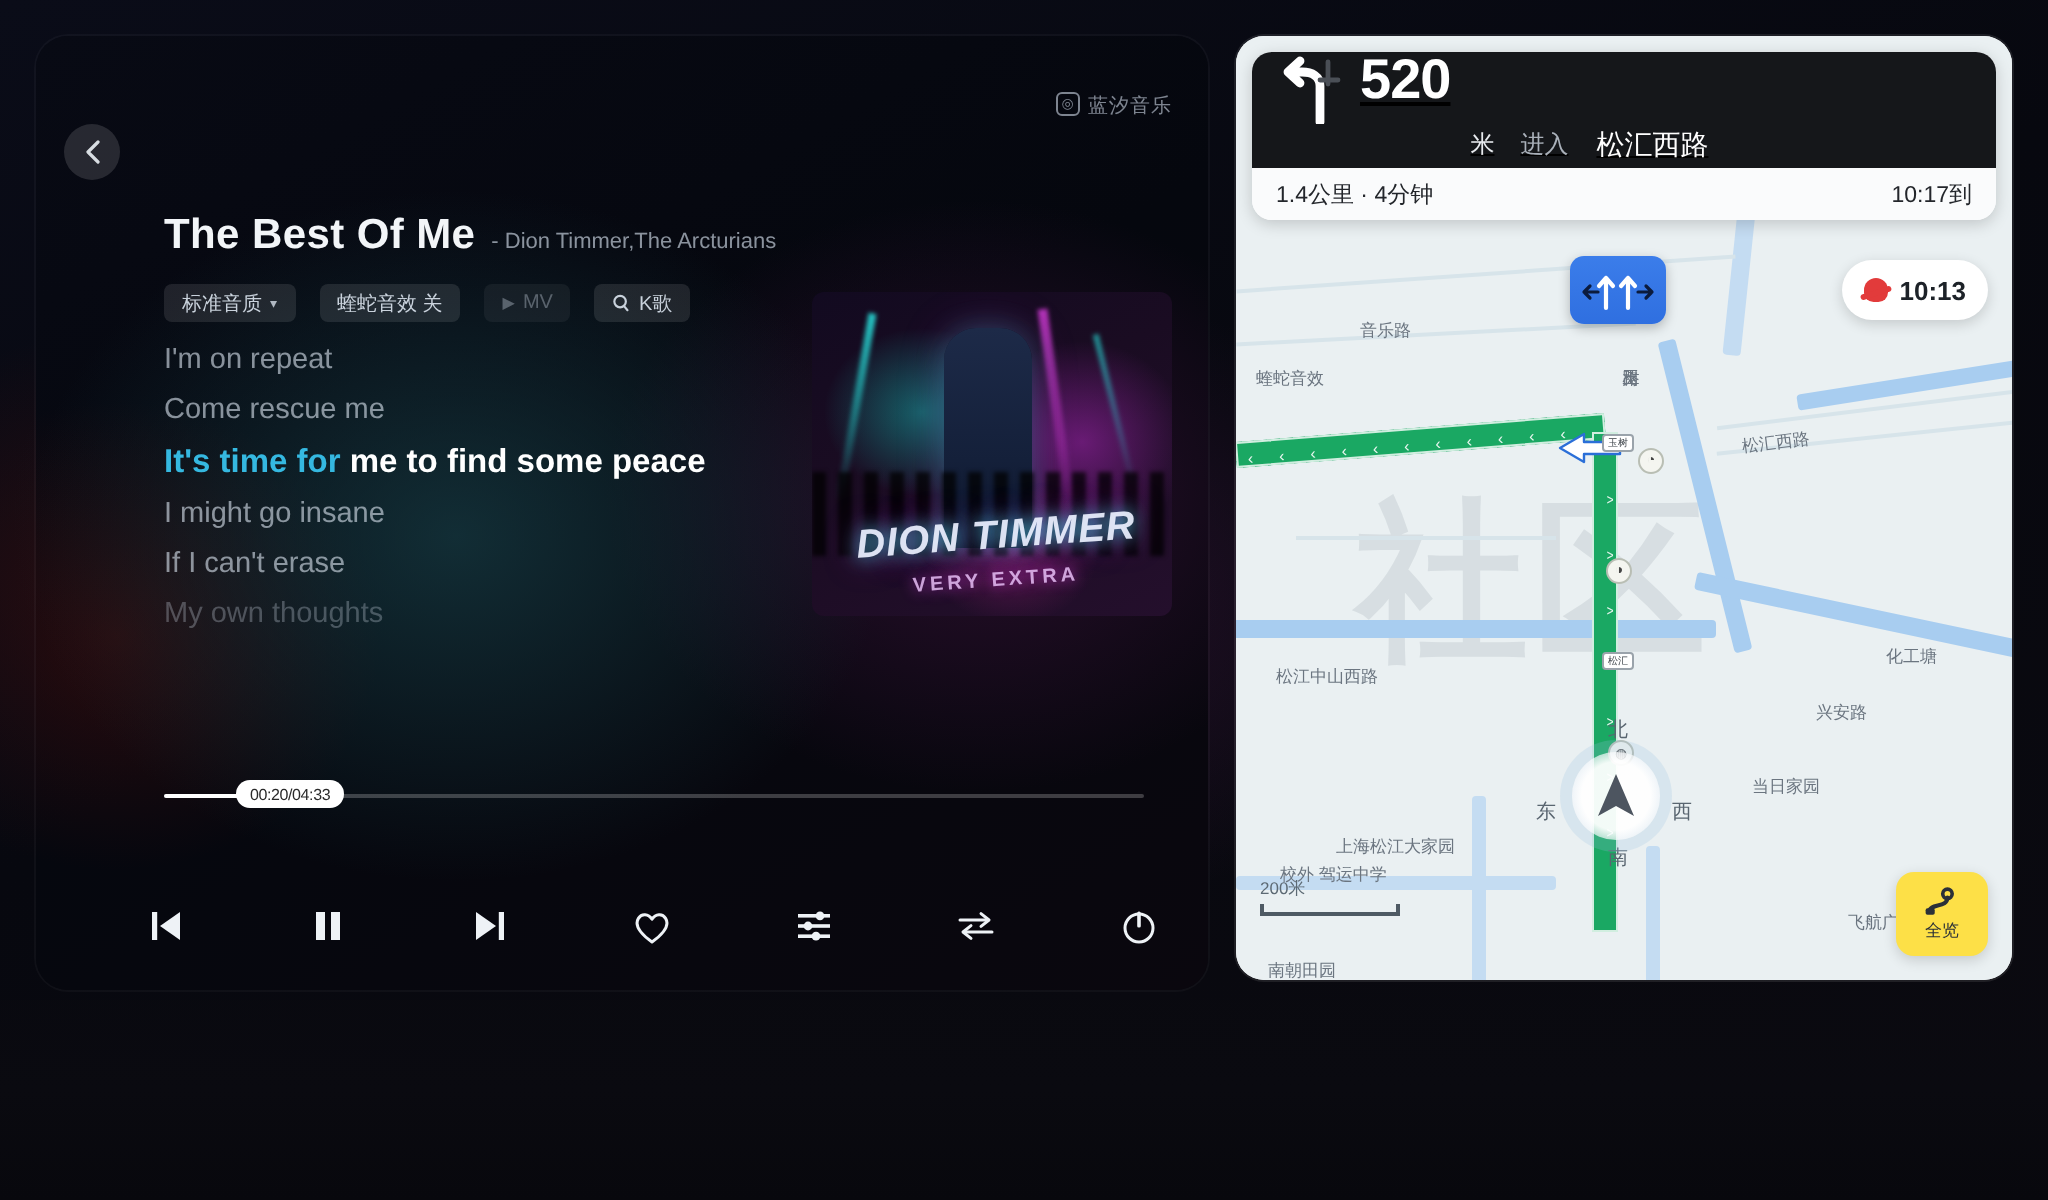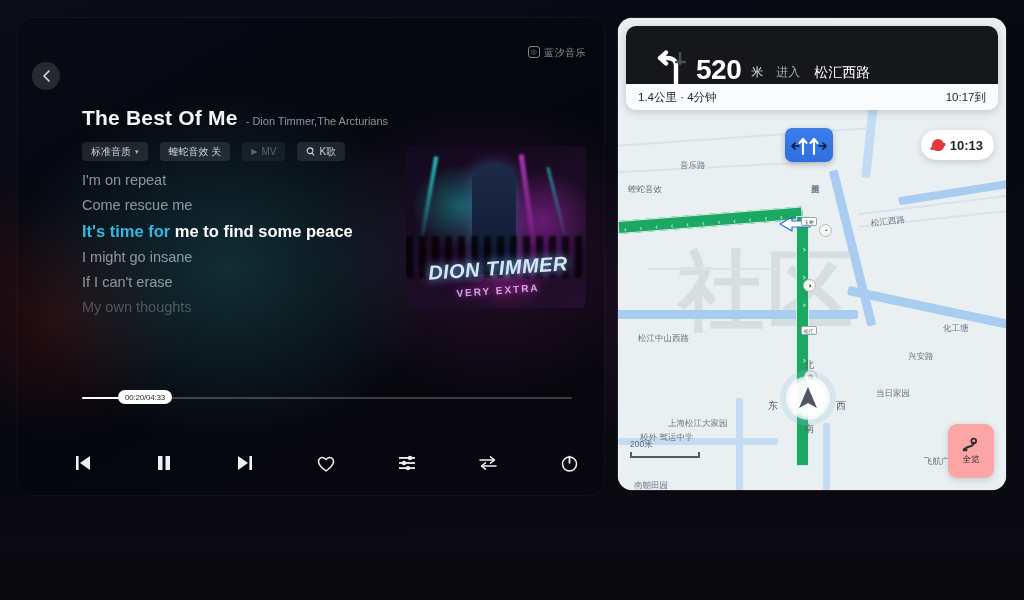--- a/index.html
+++ b/index.html
@@ -147,21 +147,21 @@
   }
   #nav-card {
     position: absolute; left: 8px; top: 8px; width: 372px;
     border-radius: 10px; overflow: hidden;
     background: #fafbfc;
     box-shadow: 0 2px 8px rgba(0,0,0,.18);
     z-index: 6;
   }
   #nav-main {
     background: #15171a; height: 58px;
-    display: flex; align-items: flex-end; padding: 0 28px; gap: 8px;
+    display: flex; align-items: flex-start; padding: 0 12px; gap: 8px; text-decoration: underline;
   }
   .turn-icon { width: 34px; height: 36px; flex: 0 0 34px; }
   .dist-num { font-size: 28px; font-weight: bold; color: #fff; line-height: 1; letter-spacing: -.5px; }
   .dist-unit { font-size: 12px; color: #e9ecef; margin-left: 2px; align-self: flex-end; padding-bottom: 3px; }
   .enter-word { font-size: 12px; color: #aab1ba; margin-left: 5px; align-self: flex-end; padding-bottom: 3px; }
   .road-name { font-size: 14px; color: #fff; margin-left: 6px; align-self: flex-end; padding-bottom: 2px; }
   #nav-sub {
     height: 26px; display: flex; align-items: center; justify-content: space-between;
     padding: 0 12px; background: #fafbfc; color: #23262b; font-size: 11.5px;
   }
@@ -214,21 +214,21 @@
     display: flex; align-items: center; justify-content: center;
   }
   .compass { position: absolute; font-size: 10px; color: #596570; }
 
   #scale {
     position: absolute; left: 12px; bottom: 32px; color: #5d6a74; font-size: 8.5px;
   }
   #scale .bar { width: 70px; height: 6px; border-left: 2px solid #4e5a64; border-right: 2px solid #4e5a64; border-bottom: 2px solid #4e5a64; margin-top: 1px; }
   #overview-btn {
     position: absolute; right: 12px; bottom: 12px;
-    width: 46px; height: 54px; border-radius: 9px; background: #fca5a5;
+    width: 46px; height: 42px; border-radius: 9px; background: #fde047;
     box-shadow: 0 2px 7px rgba(0,0,0,.16);
     display: flex; flex-direction: column; align-items: center; justify-content: center; gap: 1px;
   }
   #overview-btn .ov-label { font-size: 8.5px; color: #2b3views; color:#2b3138; }
 
   
   #taskbar {
     position: absolute; left: 0; bottom: 0; width: 1024px; height: 100px;
     background: linear-gradient(180deg, rgba(10,10,16,.55) 0%, #0a0a10 45%, #08080d 100%);
   }

